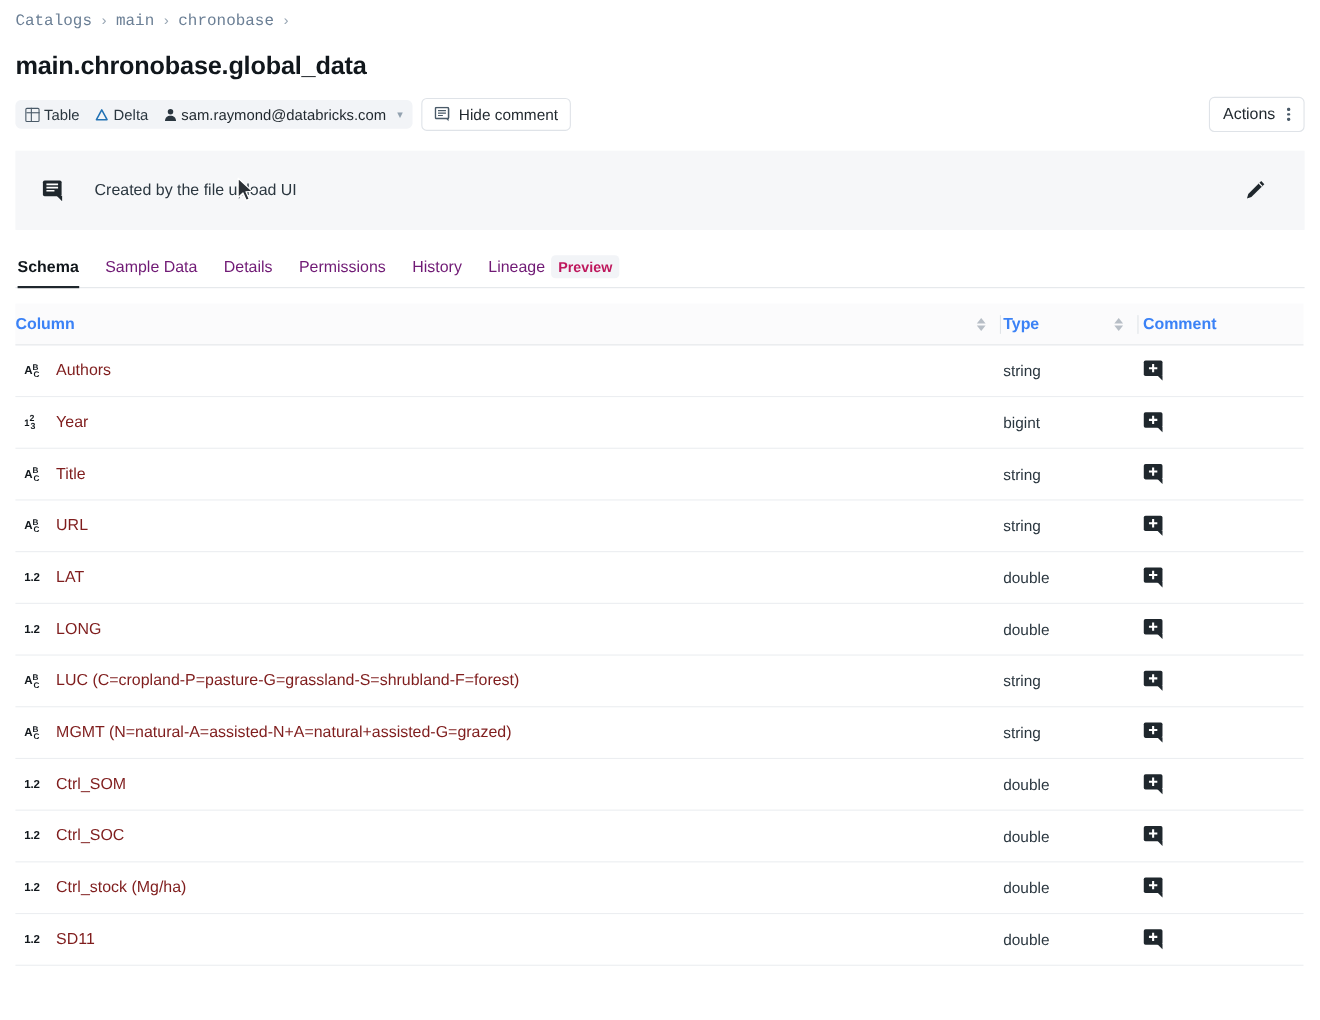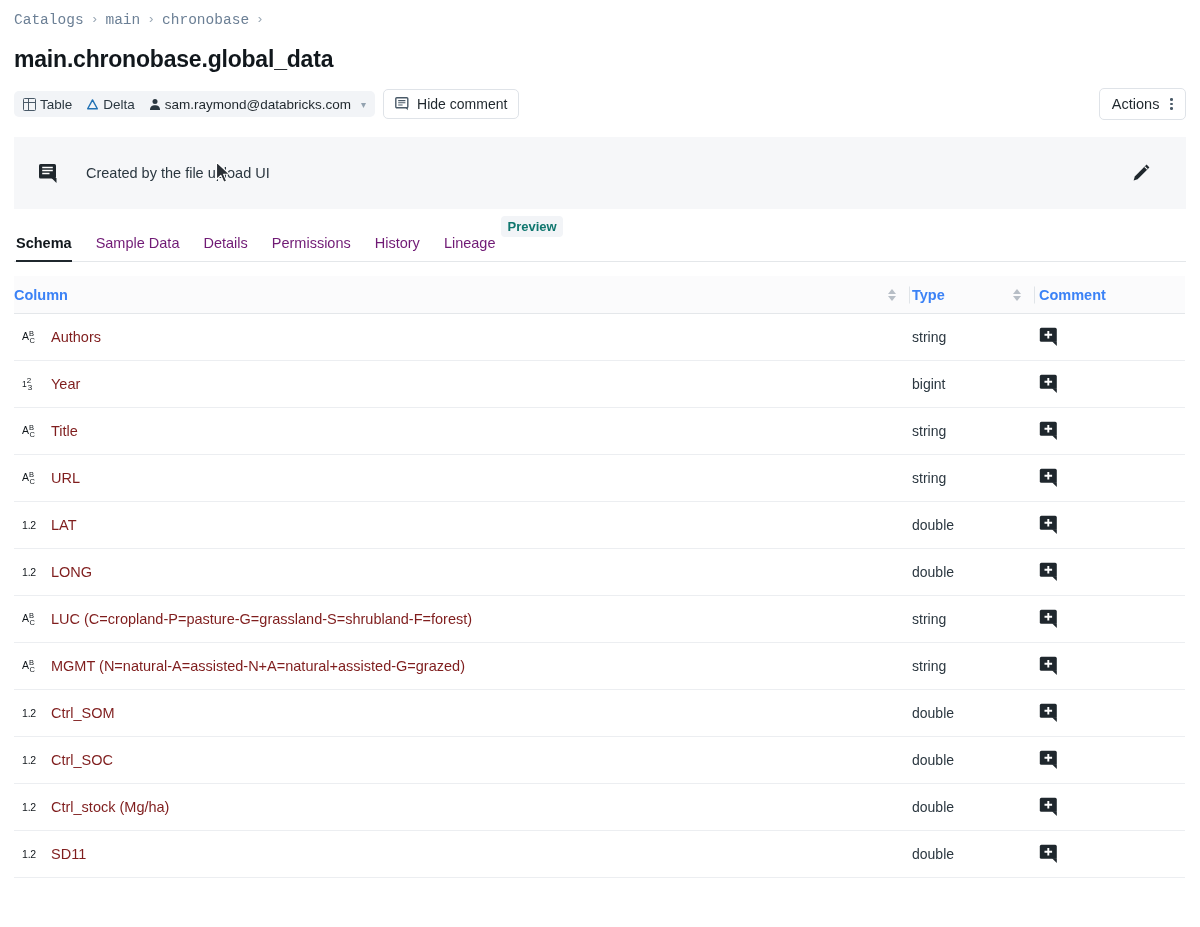--- a/index.html
+++ b/index.html
@@ -102,23 +102,23 @@
     font-size: 14.5px; color: #701a75; padding: 0 12px 10px 12px;
     cursor: pointer; position: relative; white-space: nowrap;
   }
   .tab:first-child { padding-left: 2px; }
   .tab.active { color: #11171c; font-weight: 700; }
   .tab.active::after {
     content: ""; position: absolute; left: 2px; right: 12px; bottom: -1px;
     height: 2.5px; background: #1f272d;
   }
   .tab-badge {
-    font-size: 13px; font-weight: 700; color: #0f766e;
+    font-size: 13px; font-weight: 700; color: #be185d;
     background: #f2f4f7; border-radius: 4px; padding: 3px 6px;
-    margin-bottom: 24px; margin-left: -6px;
+    margin-bottom: 8px; margin-left: -6px;
   }
 
   
   .filter-wrap { padding-top: 17px; }
   .filter-input {
     width: 1171px; height: 33px;
     border: 1px solid #e4e7ea; border-radius: 5px; background: #fff;
     padding: 0 12px; font-size: 14px; color: #1f272d;
     font-family: "Liberation Sans", sans-serif; outline: none;
   }
@@ -151,21 +151,21 @@
   }
   .sorter .up { border-bottom: 5px solid #b7bec6; }
   .sorter .dn { border-top: 5px solid #b7bec6; }
   .hdr-divider {
     position: absolute; right: 0; top: 50%; transform: translateY(-50%);
     width: 1px; height: 17px; background: #e0e4e8;
   }
 
   .type-icon {
     width: 22px; flex: none; margin-right: 7px; margin-left: 8px;
-    font-size: 9.5px; font-weight: 400; color: #11171c;
+    font-size: 9.5px; font-weight: 700; color: #11171c;
     display: flex; align-items: center; justify-content: flex-start;
     font-family: "Liberation Sans", sans-serif;
   }
   .ti-str { letter-spacing: 0; }
   .ti-str .big { font-size: 10.5px; }
   .ti-str sup { font-size: 7.5px; vertical-align: super; }
   .ti-str sub { font-size: 7.5px; vertical-align: sub; margin-left: -4.5px; }
   .ti-int .one { font-size: 8.5px; }
   .ti-int sup { font-size: 8px; vertical-align: super; }
   .ti-int sub { font-size: 8px; vertical-align: sub; margin-left: -3.5px; }

